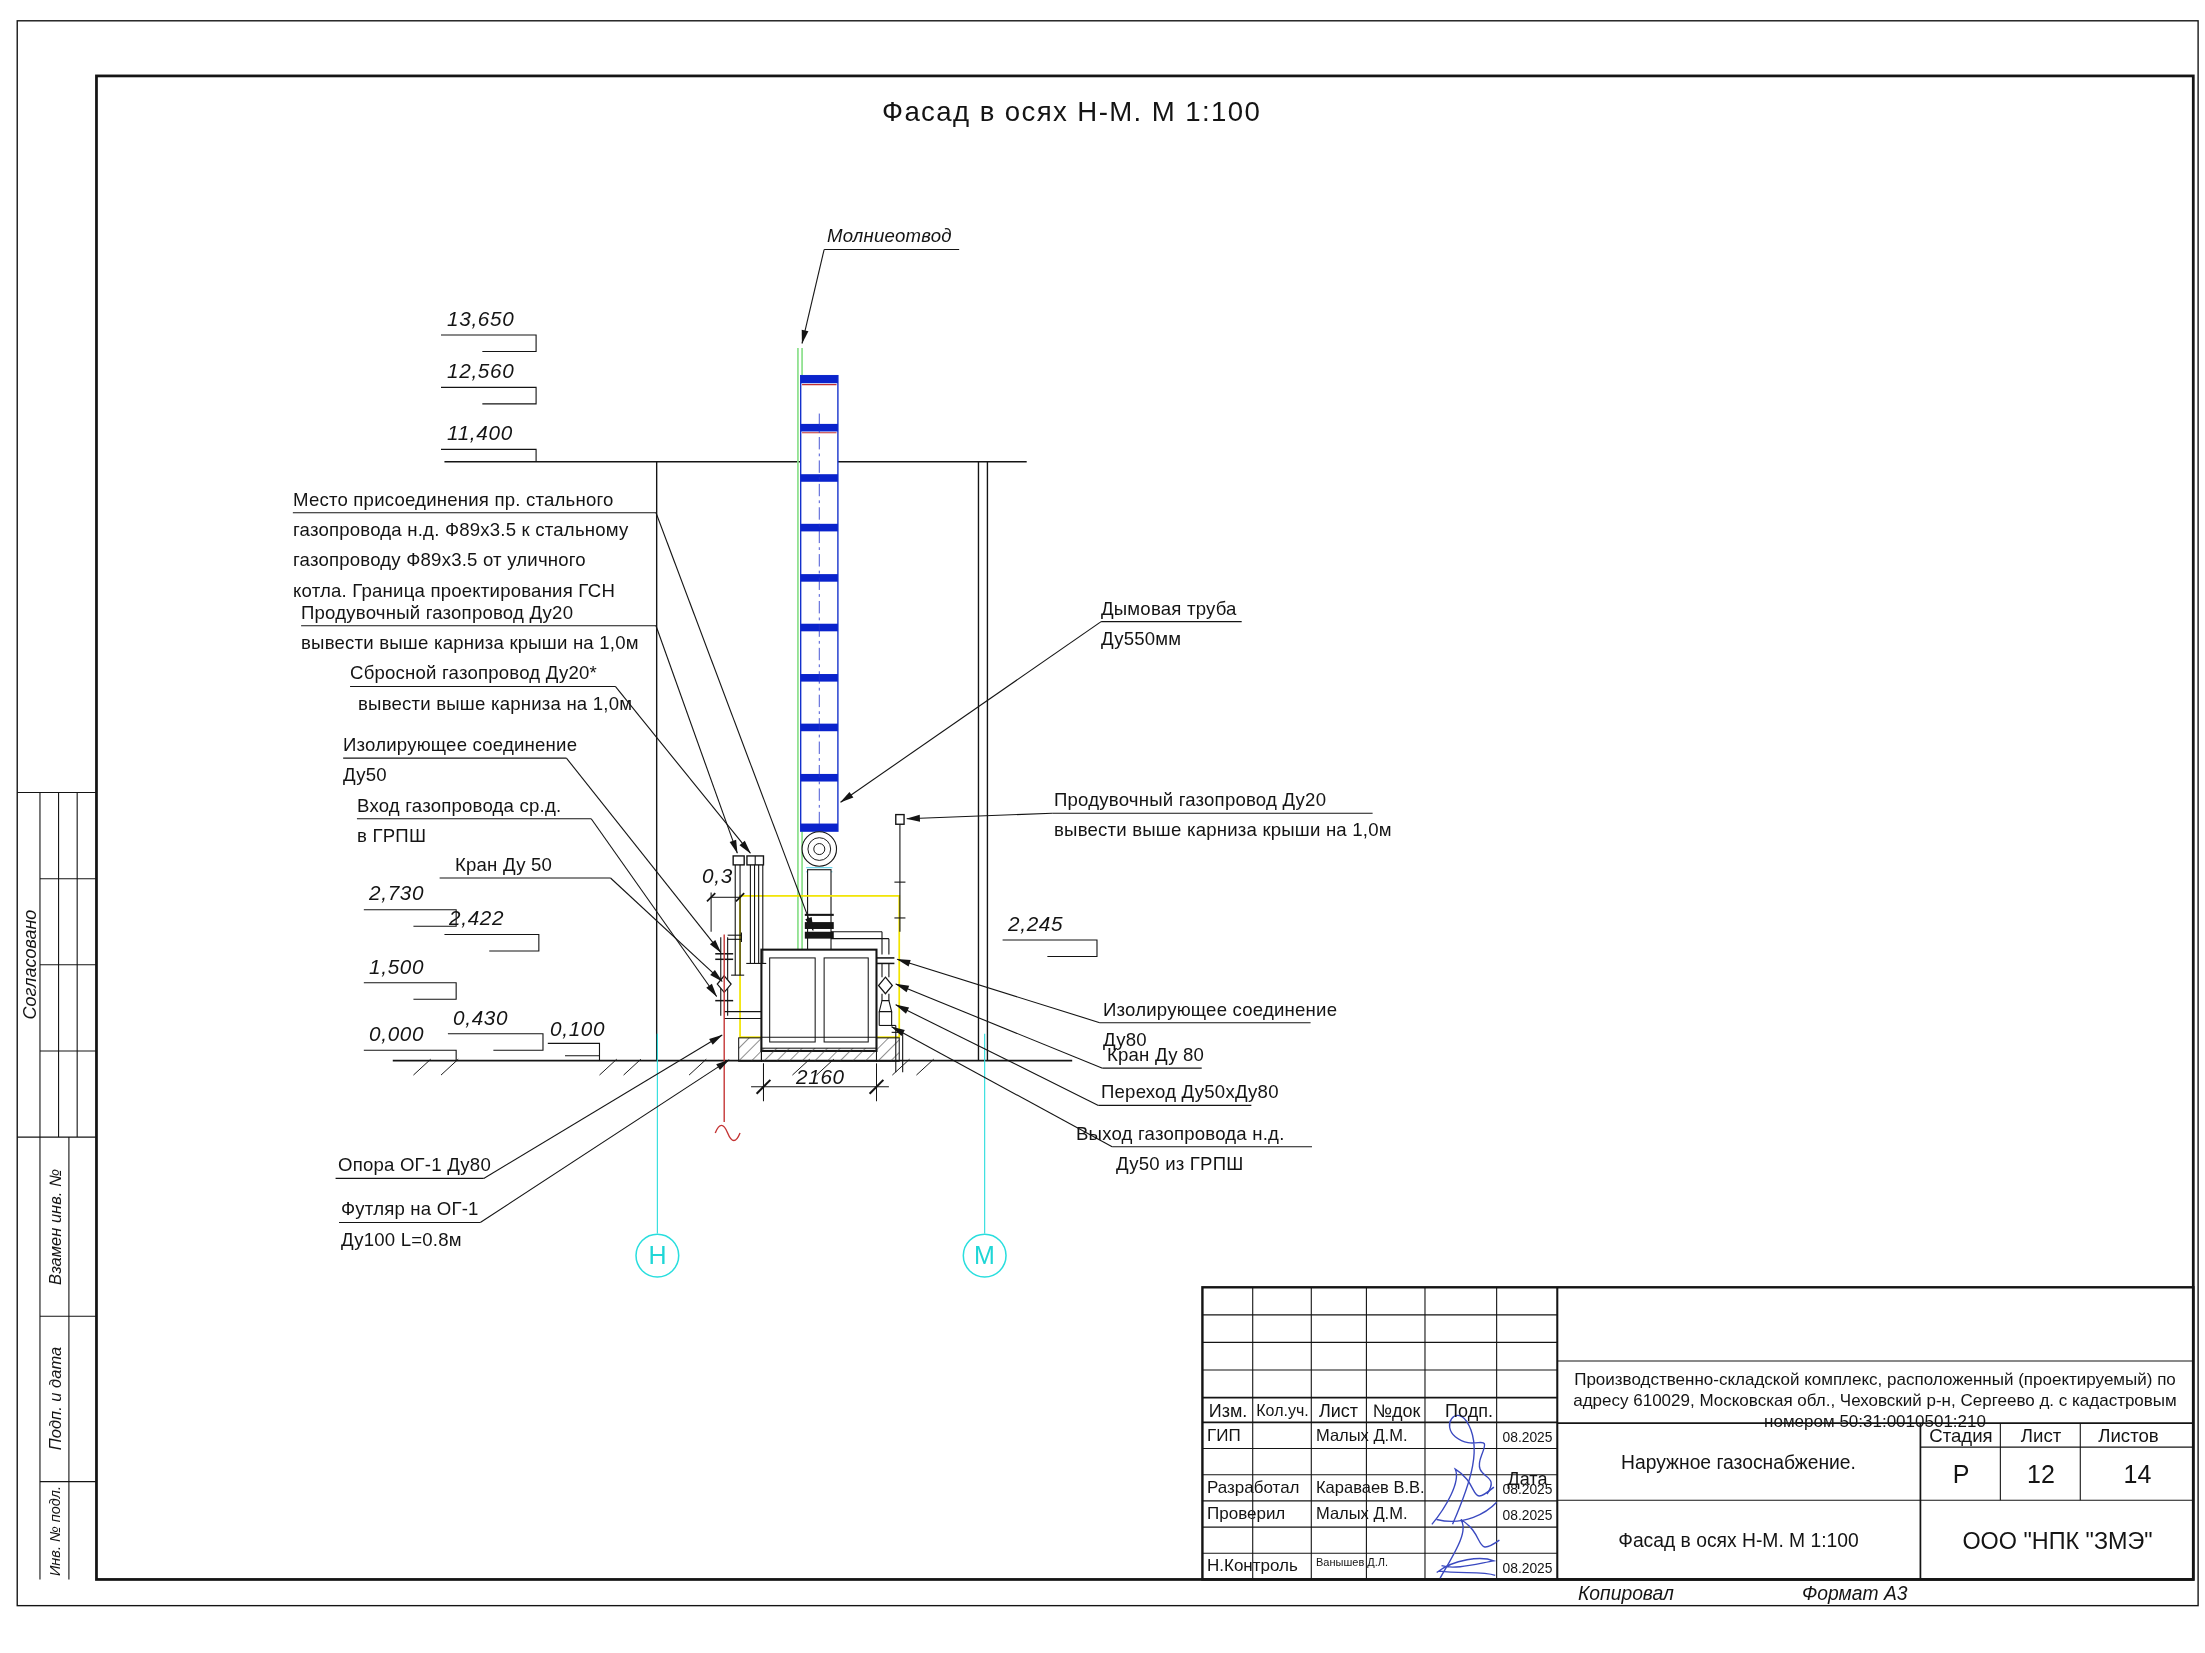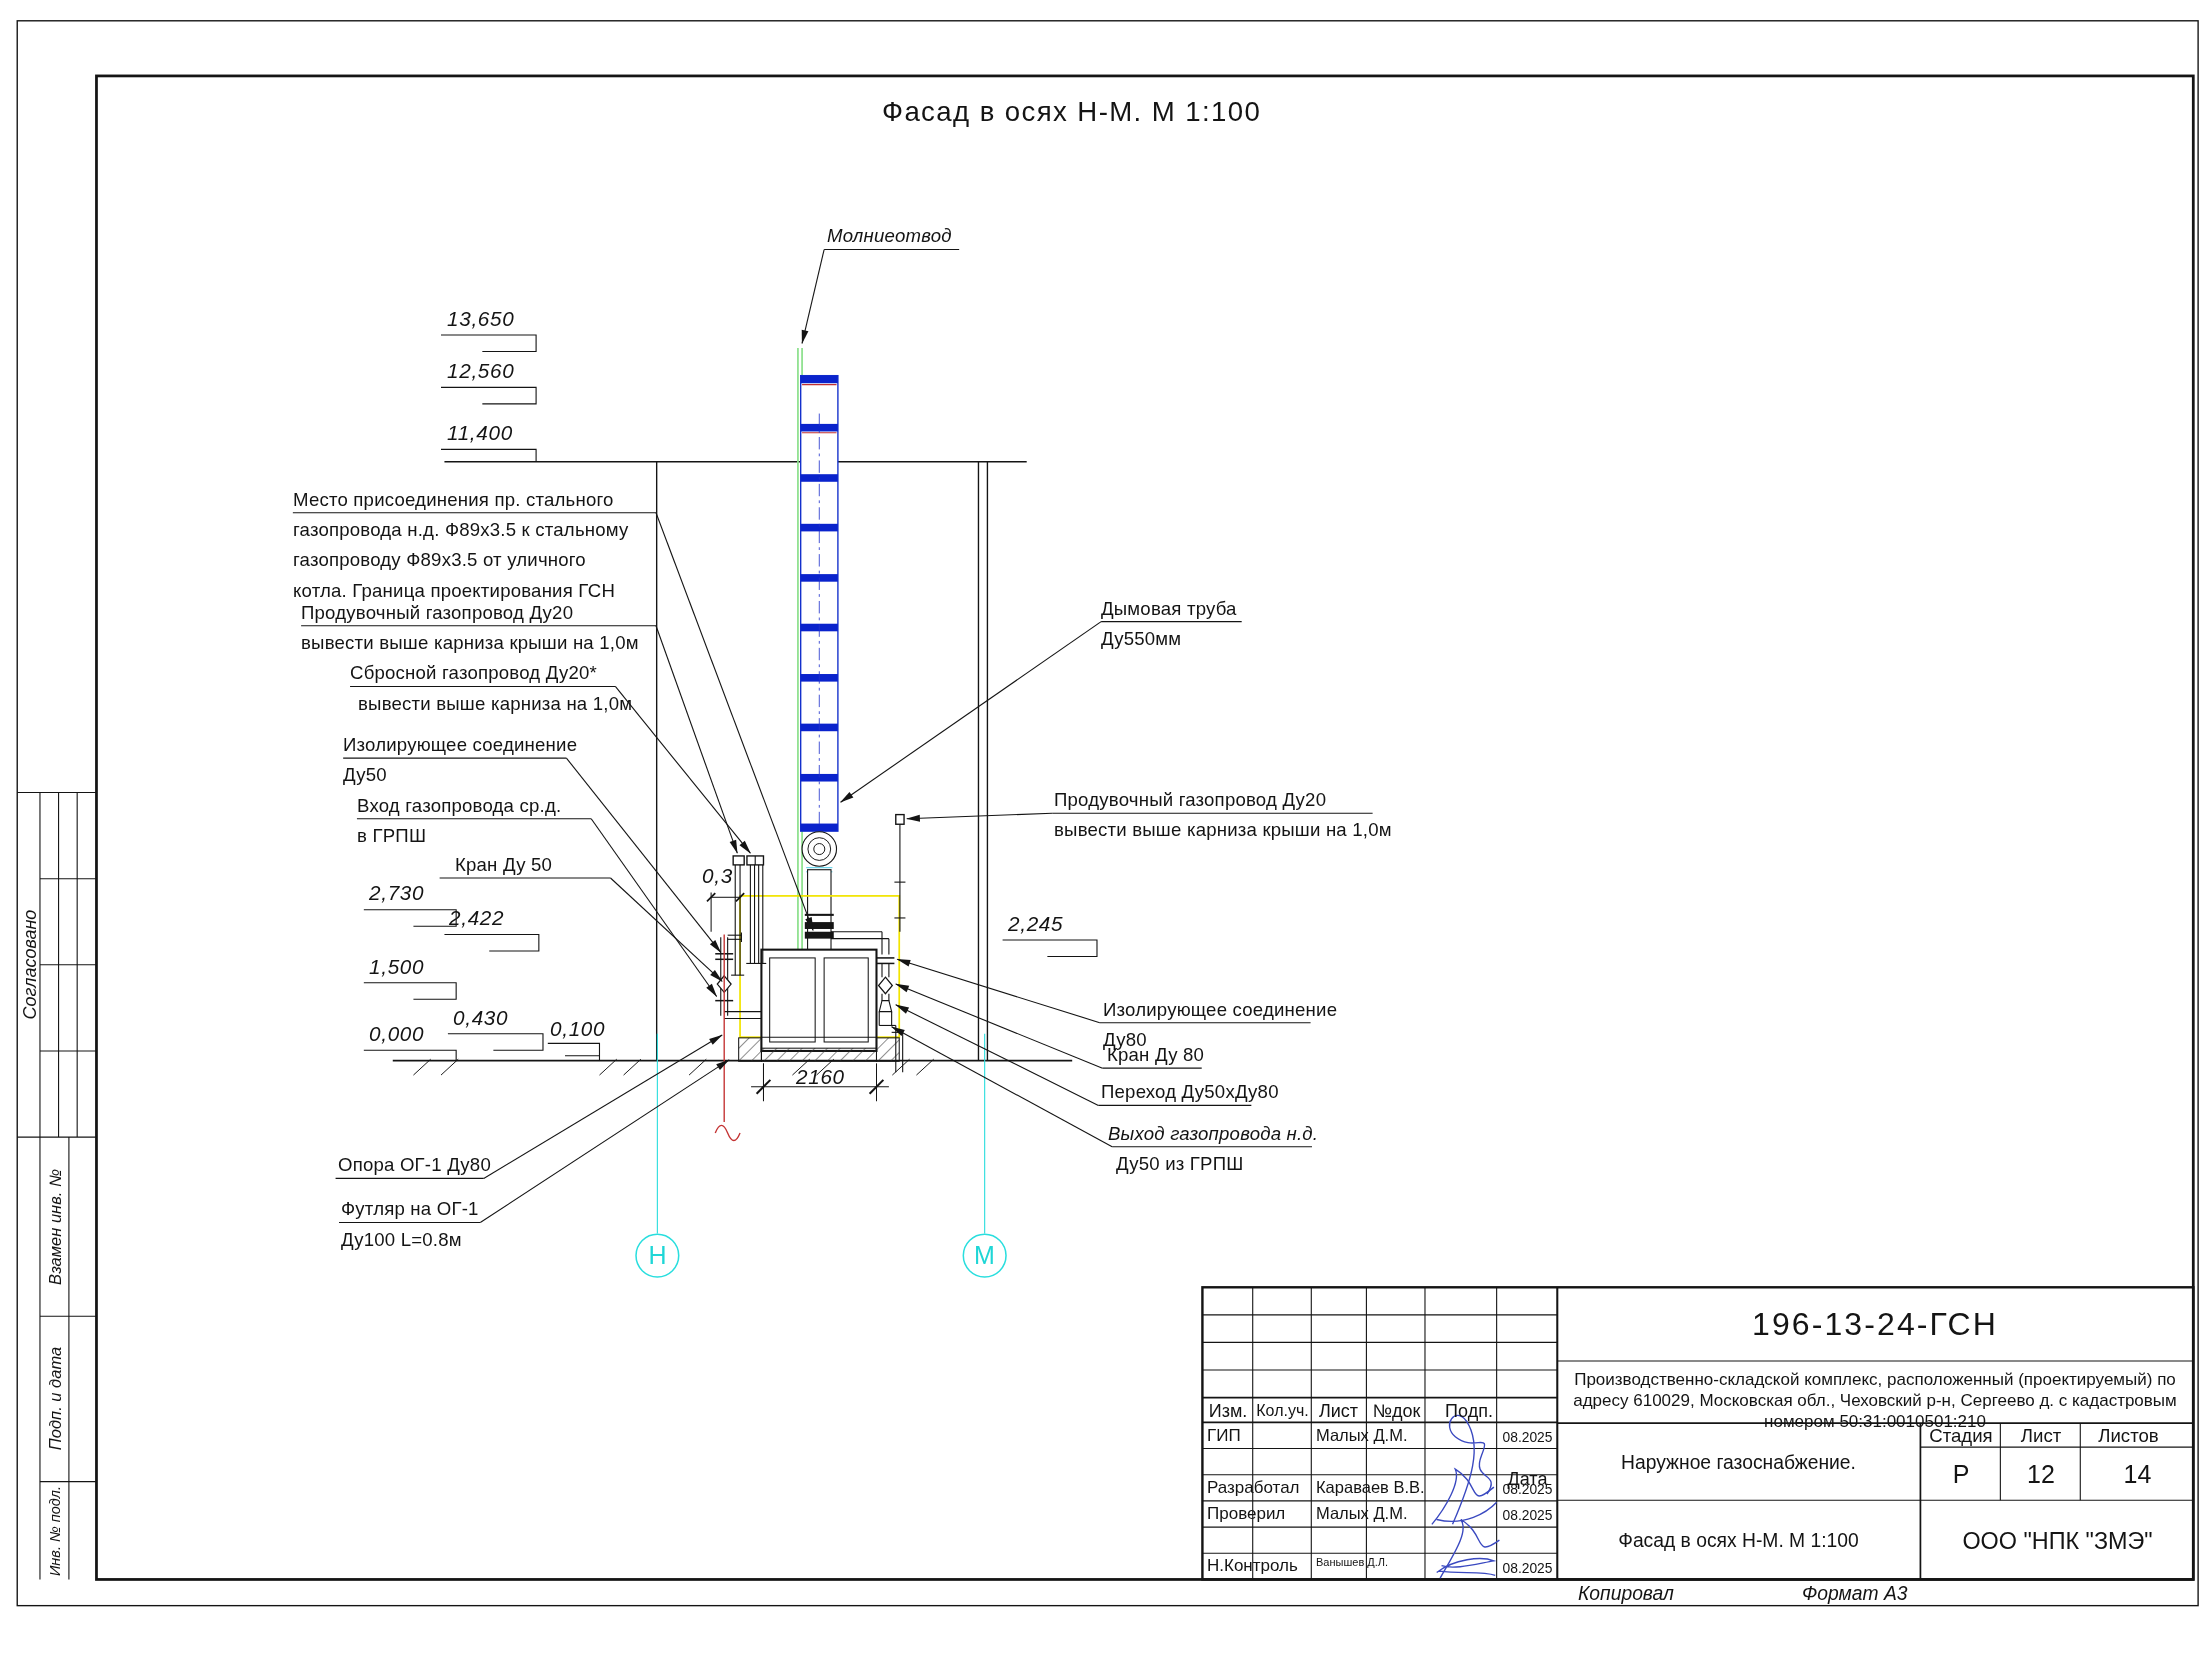--- a/index.html
+++ b/index.html
@@ -321,36 +321,35 @@
 
 <div class="t lbl" style="left:1054px;top:791px;">Продувочный газопровод Ду20</div>
 <div class="t lbl" style="left:1054px;top:821px;">вывести выше карниза крыши на 1,0м</div>
 
 <div class="t lbl" style="left:1103px;top:1001px;">Изолирующее соединение</div>
 <div class="t lbl" style="left:1103px;top:1031px;">Ду80</div>
 
 <div class="t lbl" style="left:1107px;top:1046px;">Кран Ду 80</div>
 <div class="t lbl" style="left:1101px;top:1083px;">Переход Ду50хДу80</div>
 
-<div class="t lbl" style="left:1108px;top:1125px;font-style:italic;">Выход газопровода н.д.</div>
+<div class="t lbl" style="left:1076px;top:1125px;">Выход газопровода н.д.</div>
 <div class="t lbl" style="left:1116px;top:1155px;">Ду50 из ГРПШ</div>
 
 <div class="t lbl" style="left:338px;top:1156px;">Опора ОГ-1 Ду80</div>
 <div class="t lbl" style="left:341px;top:1200px;">Футляр на ОГ-1</div>
 <div class="t lbl" style="left:341px;top:1231px;">Ду100 L=0.8м</div>
 
 <div class="t cyan ctr" style="left:630px;top:1243px;width:55px;font-size:25px;">Н</div>
 <div class="t cyan ctr" style="left:957px;top:1243px;width:55px;font-size:25px;">М</div>
 
 <div class="t rot it" style="left:20.7px;top:1137px;width:345px;font-size:18px;">Согласовано</div>
 <div class="t rot it" style="left:47px;top:1313px;width:172px;font-size:16.5px;">Взамен инв. №</div>
 <div class="t rot it" style="left:47px;top:1478px;width:159px;font-size:16.5px;">Подп. и дата</div>
 <div class="t rot it" style="left:48px;top:1577px;width:92px;font-size:14.5px;">Инв. № подл.</div>
 
-<div class="t ctr" style="left:1557px;top:1308px;width:636px;font-size:32px;letter-spacing:2.1px;">196-13-24-ГСН</div>
 <div class="t ctr" style="left:1564px;top:1371px;width:622px;font-size:17px;">Производственно-складской комплекс, расположенный (проектируемый) по</div>
 <div class="t ctr" style="left:1564px;top:1392px;width:622px;font-size:17px;">адресу 610029, Московская обл., Чеховский р-н, Сергеево д. с кадастровым</div>
 <div class="t ctr" style="left:1564px;top:1413px;width:622px;font-size:17px;">номером 50:31:0010501:210</div>
 
 <div class="t ctr" style="left:1557px;top:1453px;width:363px;font-size:19.3px;">Наружное газоснабжение.</div>
 <div class="t ctr" style="left:1557px;top:1531px;width:363px;font-size:19.3px;">Фасад в осях Н-М. М 1:100</div>
 
 <div class="t ctr" style="left:1921px;top:1427px;width:80px;font-size:18.6px;">Стадия</div>
 <div class="t ctr" style="left:2001px;top:1427px;width:80px;font-size:18.6px;">Лист</div>
 <div class="t ctr" style="left:2081px;top:1427px;width:95px;font-size:18.6px;">Листов</div>

